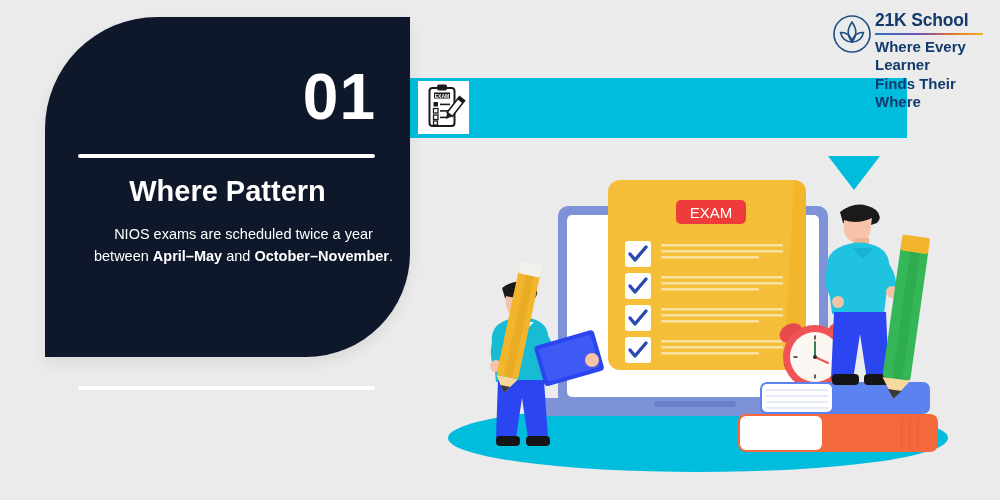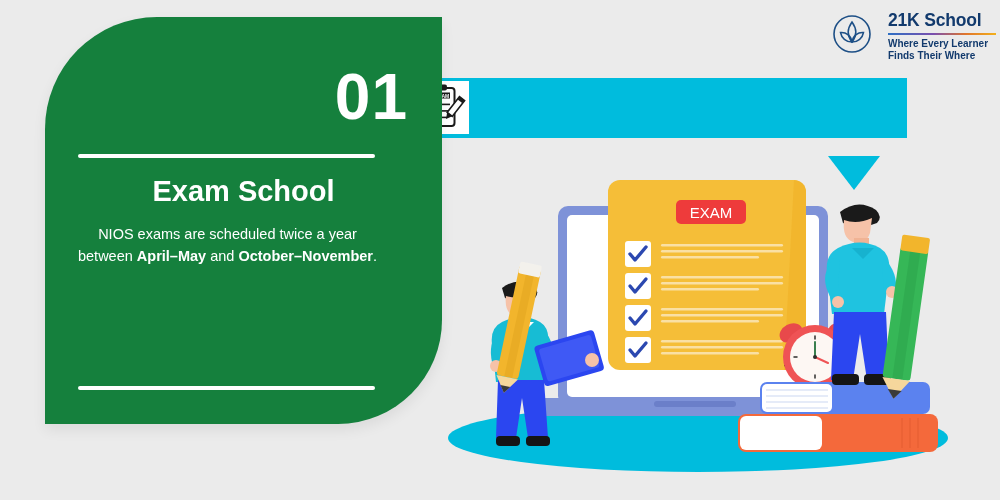--- a/index.html
+++ b/index.html
@@ -19,70 +19,69 @@
   .banner-arrow{
     position:absolute;left:828px;top:156px;
     width:0;height:0;
     border-left:26px solid transparent;
     border-right:26px solid transparent;
     border-top:34px solid #00bcdd;
   }
 
   
   .left-panel{
-    position:absolute;left:45px;top:17px;width:365px;height:407px;
-    background:#15803d;
+    position:absolute;left:45px;top:17px;width:365px;height:340px;
+    background:#0f172a;
     border-top-left-radius:112px;
     border-bottom-right-radius:104px;
     box-shadow:0 6px 14px rgba(0,0,0,.07);
-    padding-left:32px;
   }
   .num-01{
     position:absolute;right:34px;top:48px;
     color:#ffffff;font-size:64px;font-weight:bold;letter-spacing:1px;
     line-height:1;
   }
   .rule{
     position:absolute;background:#ffffff;height:4px;border-radius:2px;
   }
   .rule-top{left:33px;top:137px;width:297px;}
   .rule-bottom{left:33px;top:369px;width:297px;}
   .panel-title{
     position:absolute;left:0;right:0;top:158px;text-align:center;
     color:#ffffff;font-size:29px;font-weight:bold;
   }
   .panel-para{
-    position:absolute;left:24px;width:317px;text-align:center;
+    position:absolute;left:40px;width:317px;text-align:center;
     color:#ffffff;font-size:14.5px;line-height:1.55;
   }
   .para-1{top:206px;}
   .para-2{top:289px;}
   .panel-para b{font-weight:bold;}
 
   
   .clip-tile{
     position:absolute;left:418px;top:81px;width:51px;height:53px;
     background:#ffffff;
   }
   .clip-tile svg{display:block;}
 
   
   .logo{position:absolute;left:832px;top:12px;width:158px;height:44px;}
   .logo-mark{position:absolute;left:0;top:2px;width:40px;height:40px;}
-  .logo-text{position:absolute;left:56px;top:0;width:110px;}
+  .logo-text{position:absolute;left:43px;top:0;width:110px;}
   .logo-name{
     color:#123a6d;font-size:17.5px;font-weight:bold;line-height:1;
     letter-spacing:-.2px;
   }
   .logo-underline{
     margin-top:3px;height:2.5px;width:108px;
     background:linear-gradient(90deg,#2d6fc4 0%,#7a4fae 42%,#e0762c 72%,#f3b01c 100%);
   }
   .logo-tag{
-    margin-top:3px;color:#123a6d;font-size:10px;font-weight:bold;
+    margin-top:3px;color:#123a6d;font-size:15px;font-weight:bold;
     line-height:1.22;
   }
 
   
   .illus{position:absolute;left:440px;top:170px;width:540px;height:310px;}
   .illus svg{display:block;}
 </style>
 </head>
 <body>
 
@@ -109,21 +108,21 @@
         <rect x="31" y="14" width="6.5" height="20" fill="#ffffff" stroke="#1b1b1b" stroke-width="1.6"></rect>
         <polygon points="31,34 37.5,34 34.25,40" fill="#1b1b1b"></polygon>
         <rect x="31" y="14" width="6.5" height="3.5" fill="#1b1b1b"></rect>
       </g>
     </svg>
   </div>
 
   <div class="left-panel">
     <div class="num-01">01</div>
     <div class="rule rule-top"></div>
-    <div class="panel-title">Exam School</div>
+    <div class="panel-title">Where Pattern</div>
 
     <div class="panel-para para-1">
       <span>NIOS exams are scheduled twice a year between </span><b>April–May</b><span> and </span><b>October–November</b><span>.</span>
     </div>
 
 
     <div class="rule rule-bottom"></div>
   </div>
 
   <div class="logo">

